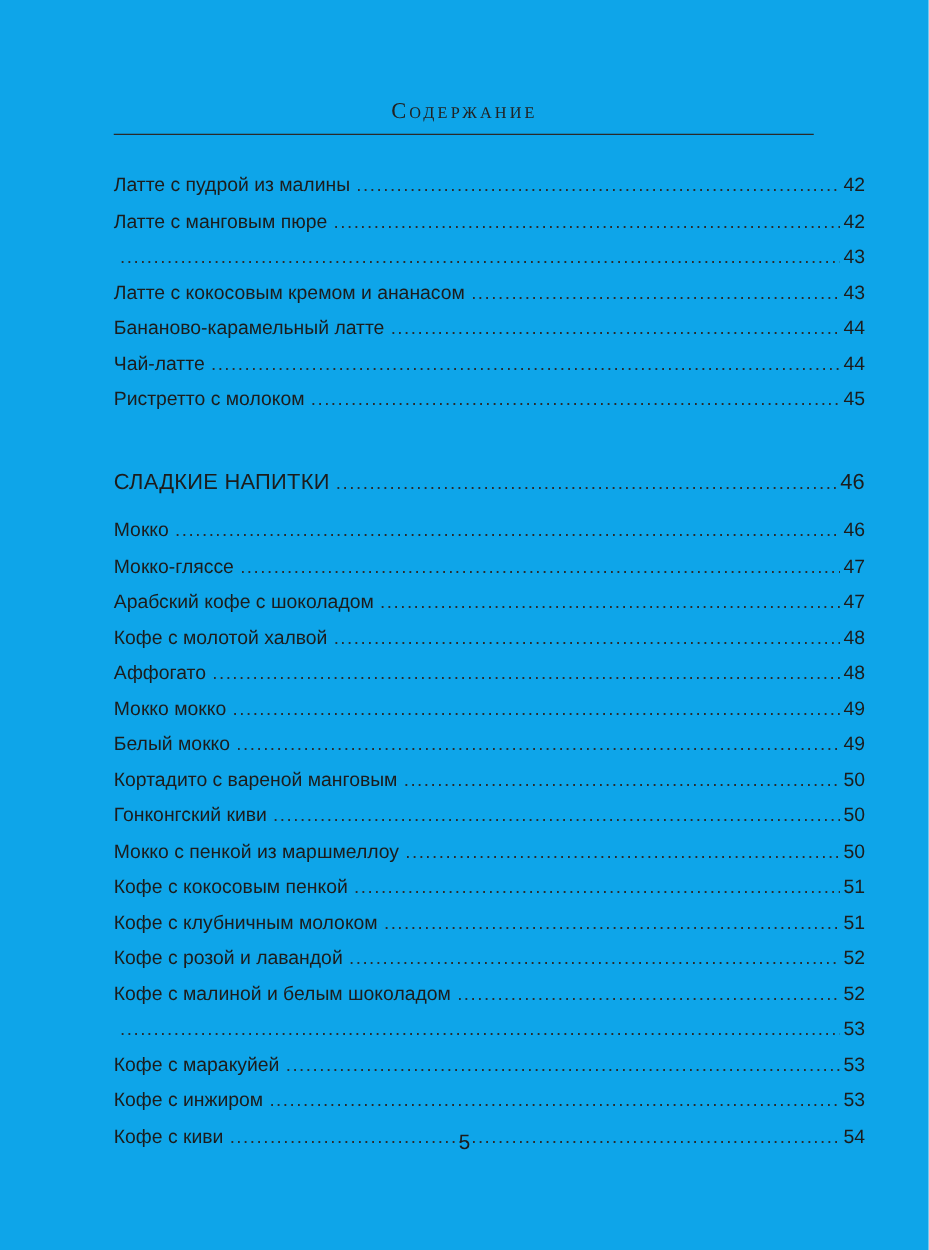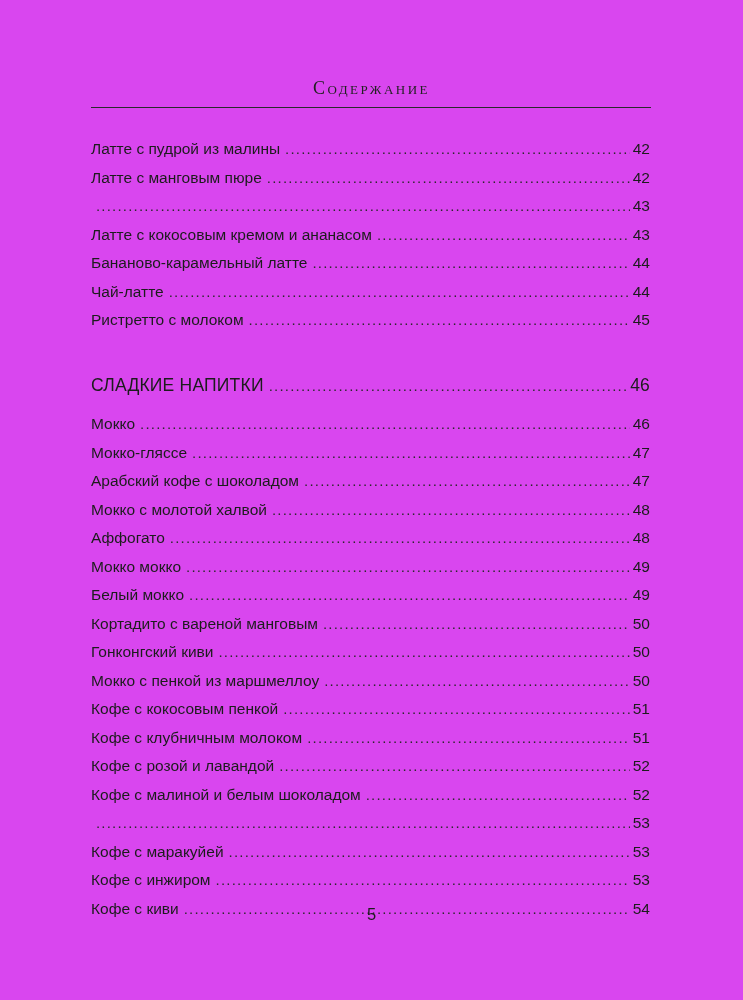--- a/index.html
+++ b/index.html
@@ -4,21 +4,21 @@
 <style>
   html, body {
     margin: 0;
     padding: 0;
     background: #ffffff;
   }
   .page {
     position: relative;
     width: 743px;
     height: 1000px;
-    background: #d946ef;
+    background: #0ea5e9;
     font-family: "Liberation Sans", sans-serif;
     color: #1c1c1c;
     overflow: hidden;
   }
   .header {
     padding-top: 78px;
   }
   .header-title {
     text-align: center;
     font-family: "Liberation Serif", serif;
@@ -27,21 +27,21 @@
     letter-spacing: 2.5px;
     color: #222;
   }
   .header-rule {
     margin: 8px 92px 0 91px;
     border: 0;
     border-top: 1.6px solid #2a2a2a;
     height: 0;
   }
   .toc {
-    margin: 27px 93px 0 91px;
+    margin: 27px 51px 0 91px;
   }
   .toc-row {
     display: flex;
     align-items: baseline;
     font-size: 15.5px;
     line-height: 28.5px;
     color: #1c1c1c;
   }
   .toc-label {
     white-space: nowrap;
@@ -147,21 +147,21 @@
         <span class="toc-label">Мокко-гляссе</span>
         <span class="leader"></span>
         <span class="toc-page">47</span>
       </div>
       <div class="toc-row">
         <span class="toc-label">Арабский кофе с шоколадом</span>
         <span class="leader"></span>
         <span class="toc-page">47</span>
       </div>
       <div class="toc-row">
-        <span class="toc-label">Мокко с молотой халвой</span>
+        <span class="toc-label">Кофе с молотой халвой</span>
         <span class="leader"></span>
         <span class="toc-page">48</span>
       </div>
       <div class="toc-row">
         <span class="toc-label">Аффогато</span>
         <span class="leader"></span>
         <span class="toc-page">48</span>
       </div>
       <div class="toc-row">
         <span class="toc-label">Мокко мокко</span>

